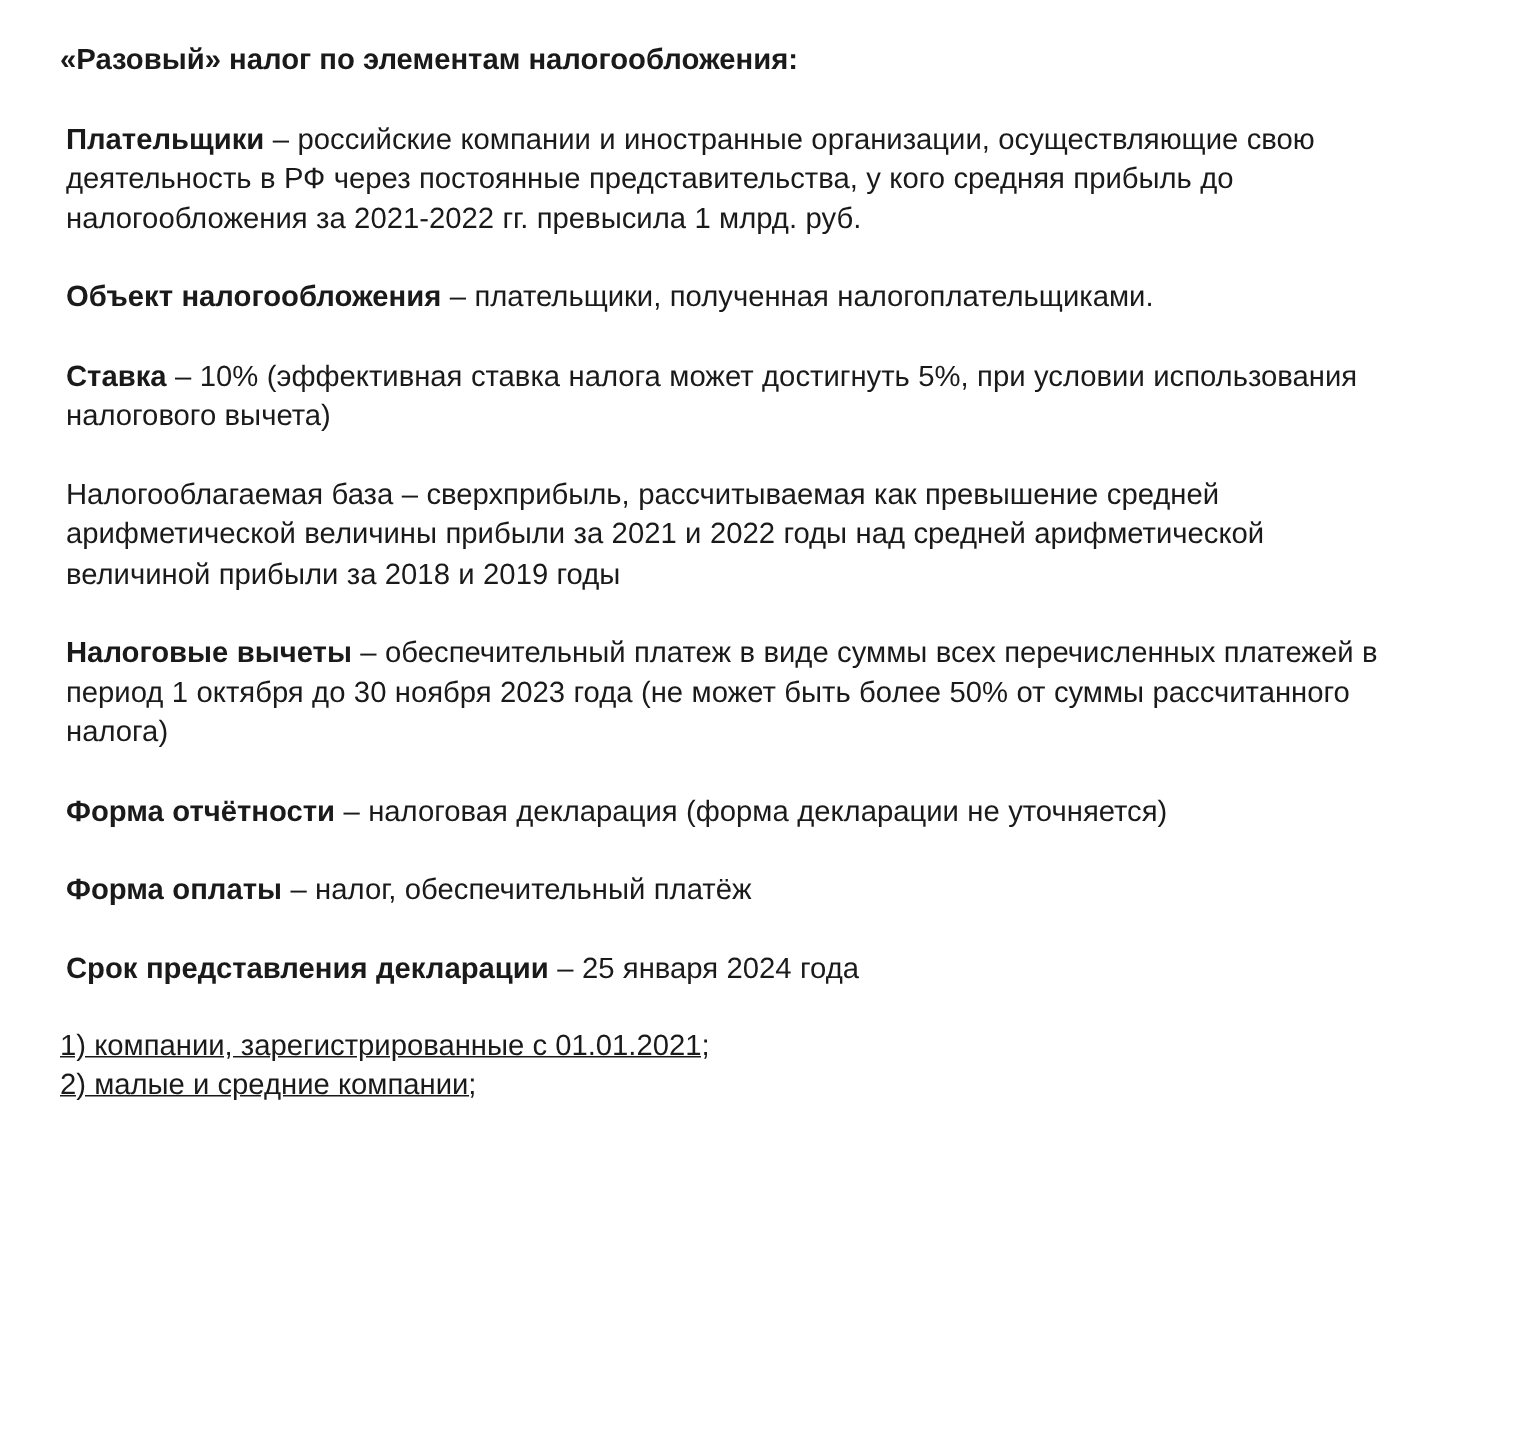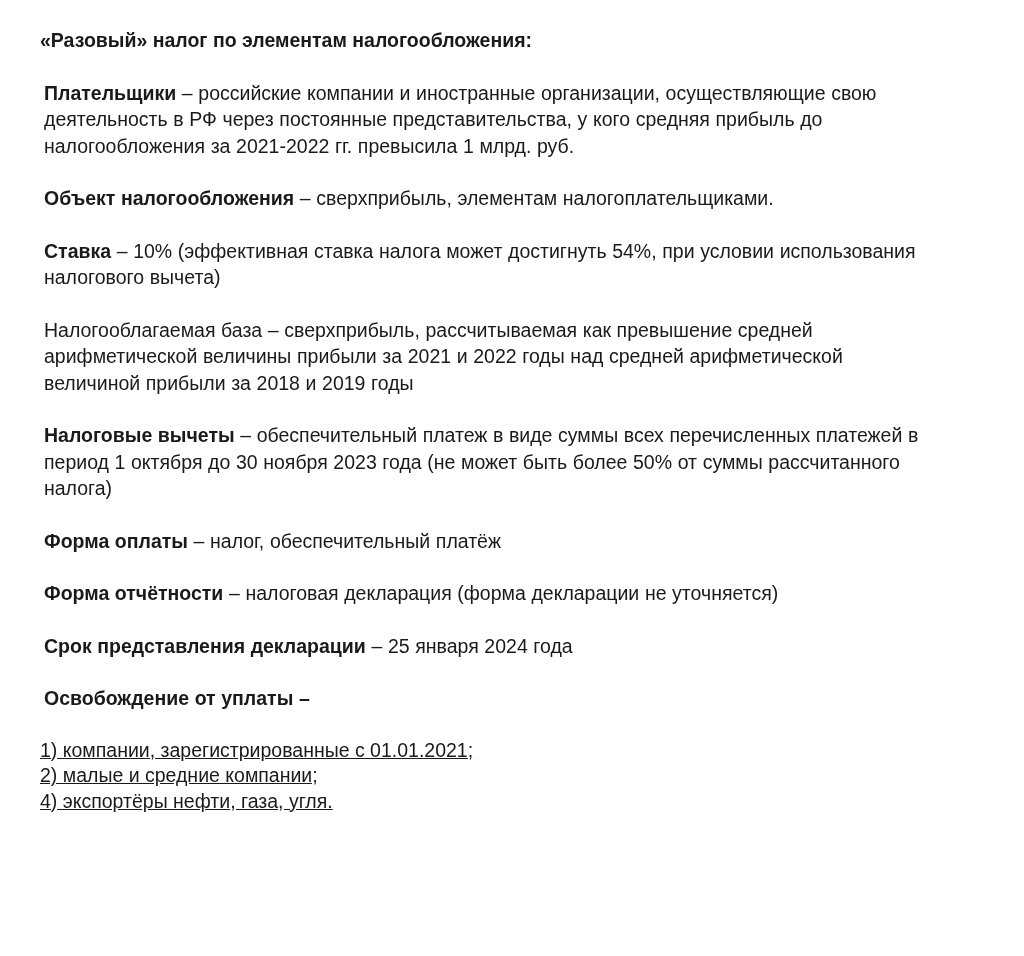--- a/index.html
+++ b/index.html
@@ -56,52 +56,48 @@
 
 <div id="doc">
 
   <p class="title">«Разовый» налог по элементам налогообложения:</p>
 
   <p class="para">
     <span class="lead">Плательщики</span><span> – </span><span>российские компании и иностранные организации, осуществляющие свою деятельность в РФ через постоянные представительства, у кого средняя прибыль до налогообложения за 2021-2022 гг. превысила 1 млрд. руб.</span>
   </p>
 
   <p class="para">
-    <span class="lead">Объект налогообложения</span><span> – </span><span>сверхприбыль, элементам налогоплательщиками.</span>
+    <span class="lead">Объект налогообложения</span><span> – </span><span>плательщики, полученная налогоплательщиками.</span>
   </p>
 
   <p class="para">
-    <span class="lead">Ставка</span><span> – </span><span>10% (эффективная ставка налога может достигнуть 54%, при условии использования налогового вычета)</span>
+    <span class="lead">Ставка</span><span> – </span><span>10% (эффективная ставка налога может достигнуть 5%, при условии использования налогового вычета)</span>
   </p>
 
   <p class="para">
     <span>Налогооблагаемая база – сверхприбыль, рассчитываемая как превышение средней арифметической величины прибыли за 2021 и 2022 годы над средней арифметической величиной прибыли за 2018 и 2019 годы</span>
   </p>
 
 
   <p class="para">
     <span class="lead">Налоговые вычеты</span><span> – </span><span>обеспечительный платеж в виде суммы всех перечисленных платежей в период 1 октября до 30 ноября 2023 года (не может быть более 50% от суммы рассчитанного налога)</span>
   </p>
 
   <p class="para">
-    <span class="lead">Форма оплаты</span><span> – </span><span>налог, обеспечительный платёж</span>
+    <span class="lead">Форма отчётности</span><span> – </span><span>налоговая декларация (форма декларации не уточняется)</span>
   </p>
 
   <p class="para">
-    <span class="lead">Форма отчётности</span><span> – </span><span>налоговая декларация (форма декларации не уточняется)</span>
+    <span class="lead">Форма оплаты</span><span> – </span><span>налог, обеспечительный платёж</span>
   </p>
 
   <p class="para">
     <span class="lead">Срок представления декларации</span><span> – </span><span>25 января 2024 года</span>
   </p>
 
-  <p class="para allbold">
-    <span>Освобождение от уплаты –</span>
-  </p>
 
   <div class="list-block">
     <p class="list-item">1) компании, зарегистрированные с 01.01.2021;</p>
     <p class="list-item">2) малые и средние компании;</p>
-    <p class="list-item">4) экспортёры нефти, газа, угля.</p>
   </div>
 
 
 </div>
 
 </body></html>

